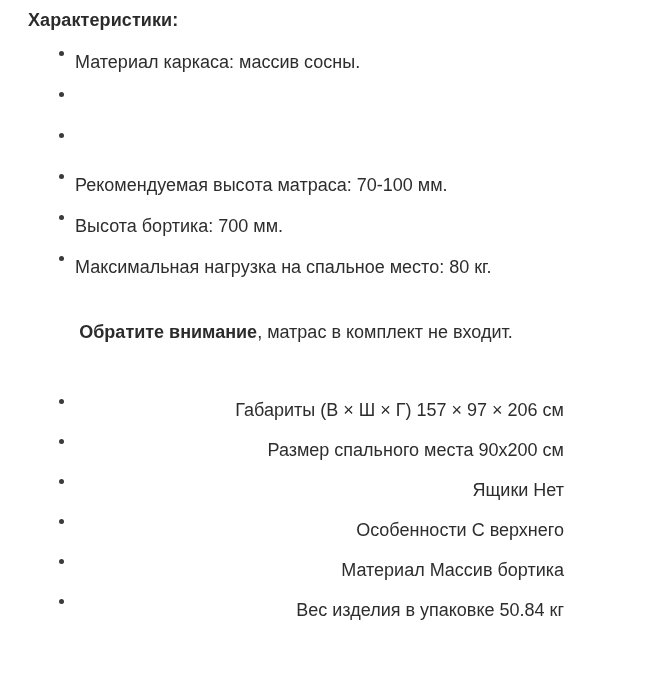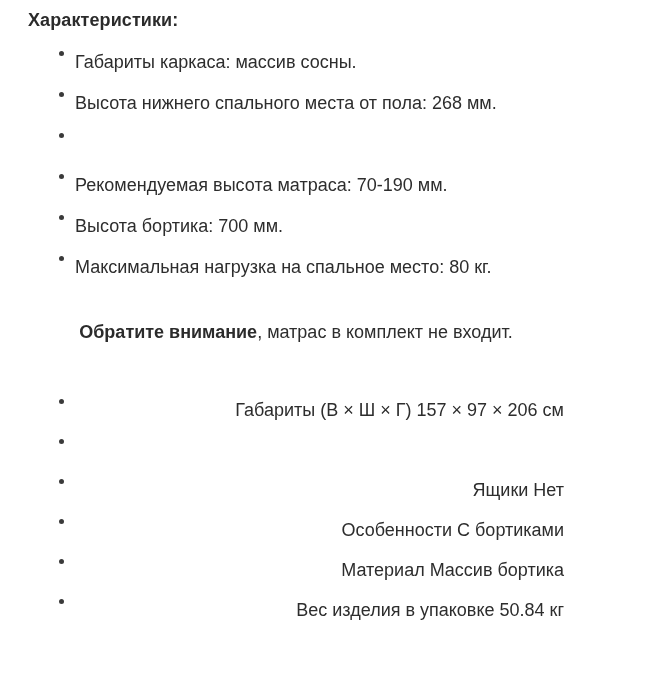--- a/index.html
+++ b/index.html
@@ -100,32 +100,31 @@
 </head>
 <body>
 
 <div class="page">
 
   <h2 class="section-heading">Характеристики:</h2>
 
   <ul class="spec-list" id="characteristics-list">
     <li>
       <span class="bullet"></span>
-      <span>Габариты каркаса: массив сосны.</span>
-    </li>
-    <li>
-      <span class="bullet"></span>
-      <span>Высота нижнего спального места от пола: 268 мм.</span>
+      <span>Материал каркаса: массив сосны.</span>
     </li>
     <li>
       <span class="bullet"></span>
     </li>
     <li>
       <span class="bullet"></span>
-      <span>Рекомендуемая высота матраса: 70-190 мм.</span>
+    </li>
+    <li>
+      <span class="bullet"></span>
+      <span>Рекомендуемая высота матраса: 70-100 мм.</span>
     </li>
     <li>
       <span class="bullet"></span>
       <span>Высота бортика: 700 мм.</span>
     </li>
     <li>
       <span class="bullet"></span>
       <span>Максимальная нагрузка на спальное место: 80 кг.</span>
     </li>
   </ul>
@@ -134,28 +133,29 @@
     <p class="note"><span class="note-strong">Обратите внимание</span><span>, матрас в комплект не входит.</span></p>
   </div>
 
   <ul class="spec-list" id="package-list">
     <li>
       <span class="bullet"></span>
       <span>Габариты (В × Ш × Г) 157 × 97 × 206 см</span>
     </li>
     <li>
       <span class="bullet"></span>
+      <span>Размер спального места 90x200 см</span>
     </li>
     <li>
       <span class="bullet"></span>
       <span>Ящики Нет</span>
     </li>
     <li>
       <span class="bullet"></span>
-      <span>Особенности С бортиками</span>
+      <span>Особенности С верхнего</span>
     </li>
     <li>
       <span class="bullet"></span>
       <span>Материал Массив бортика</span>
     </li>
     <li>
       <span class="bullet"></span>
       <span>Вес изделия в упаковке 50.84 кг</span>
     </li>
   </ul>

